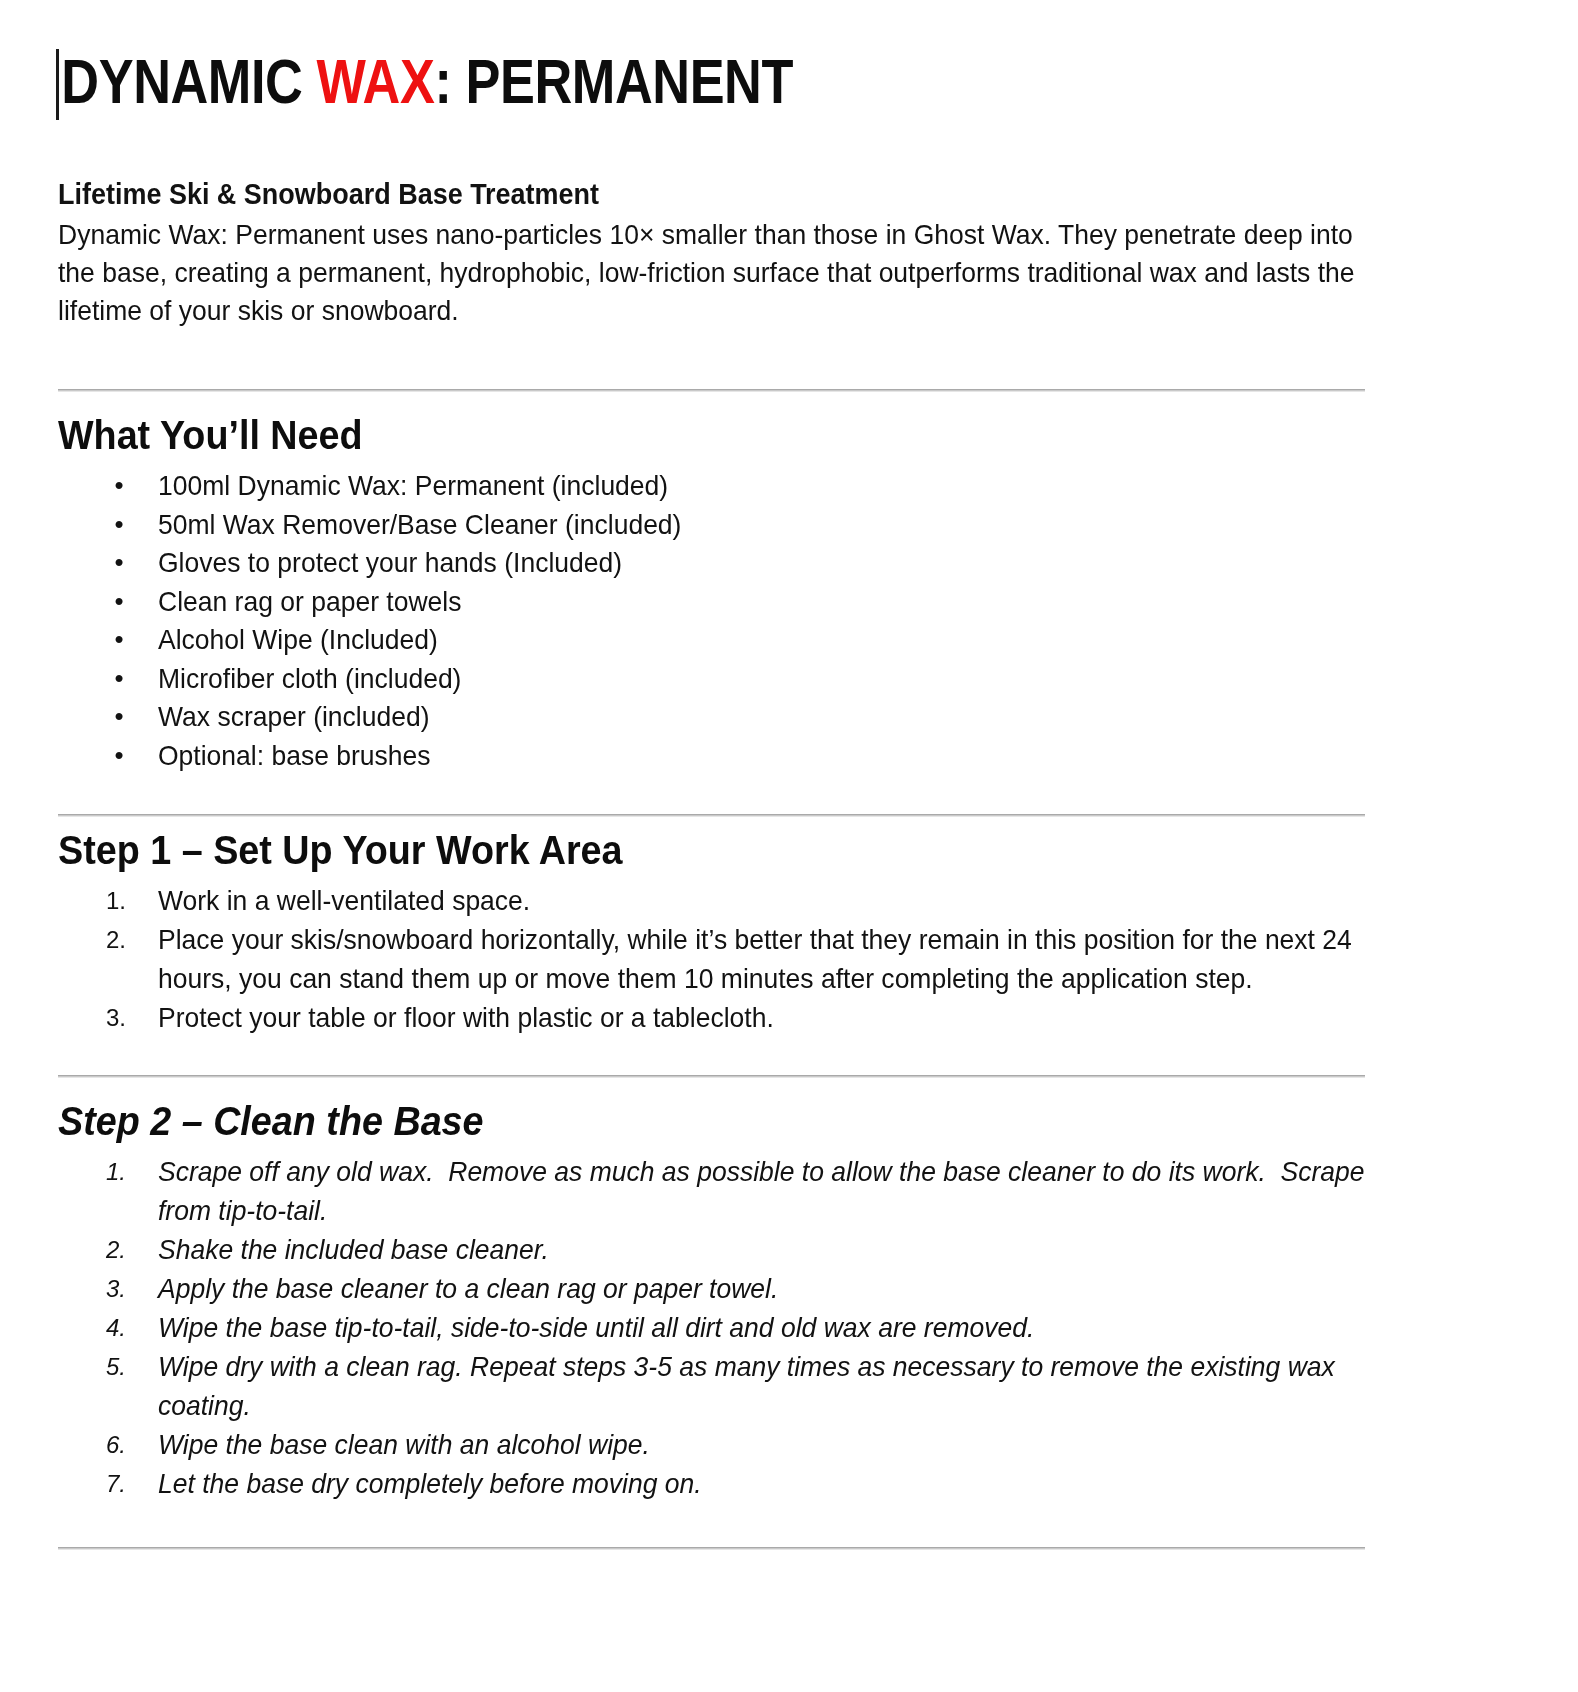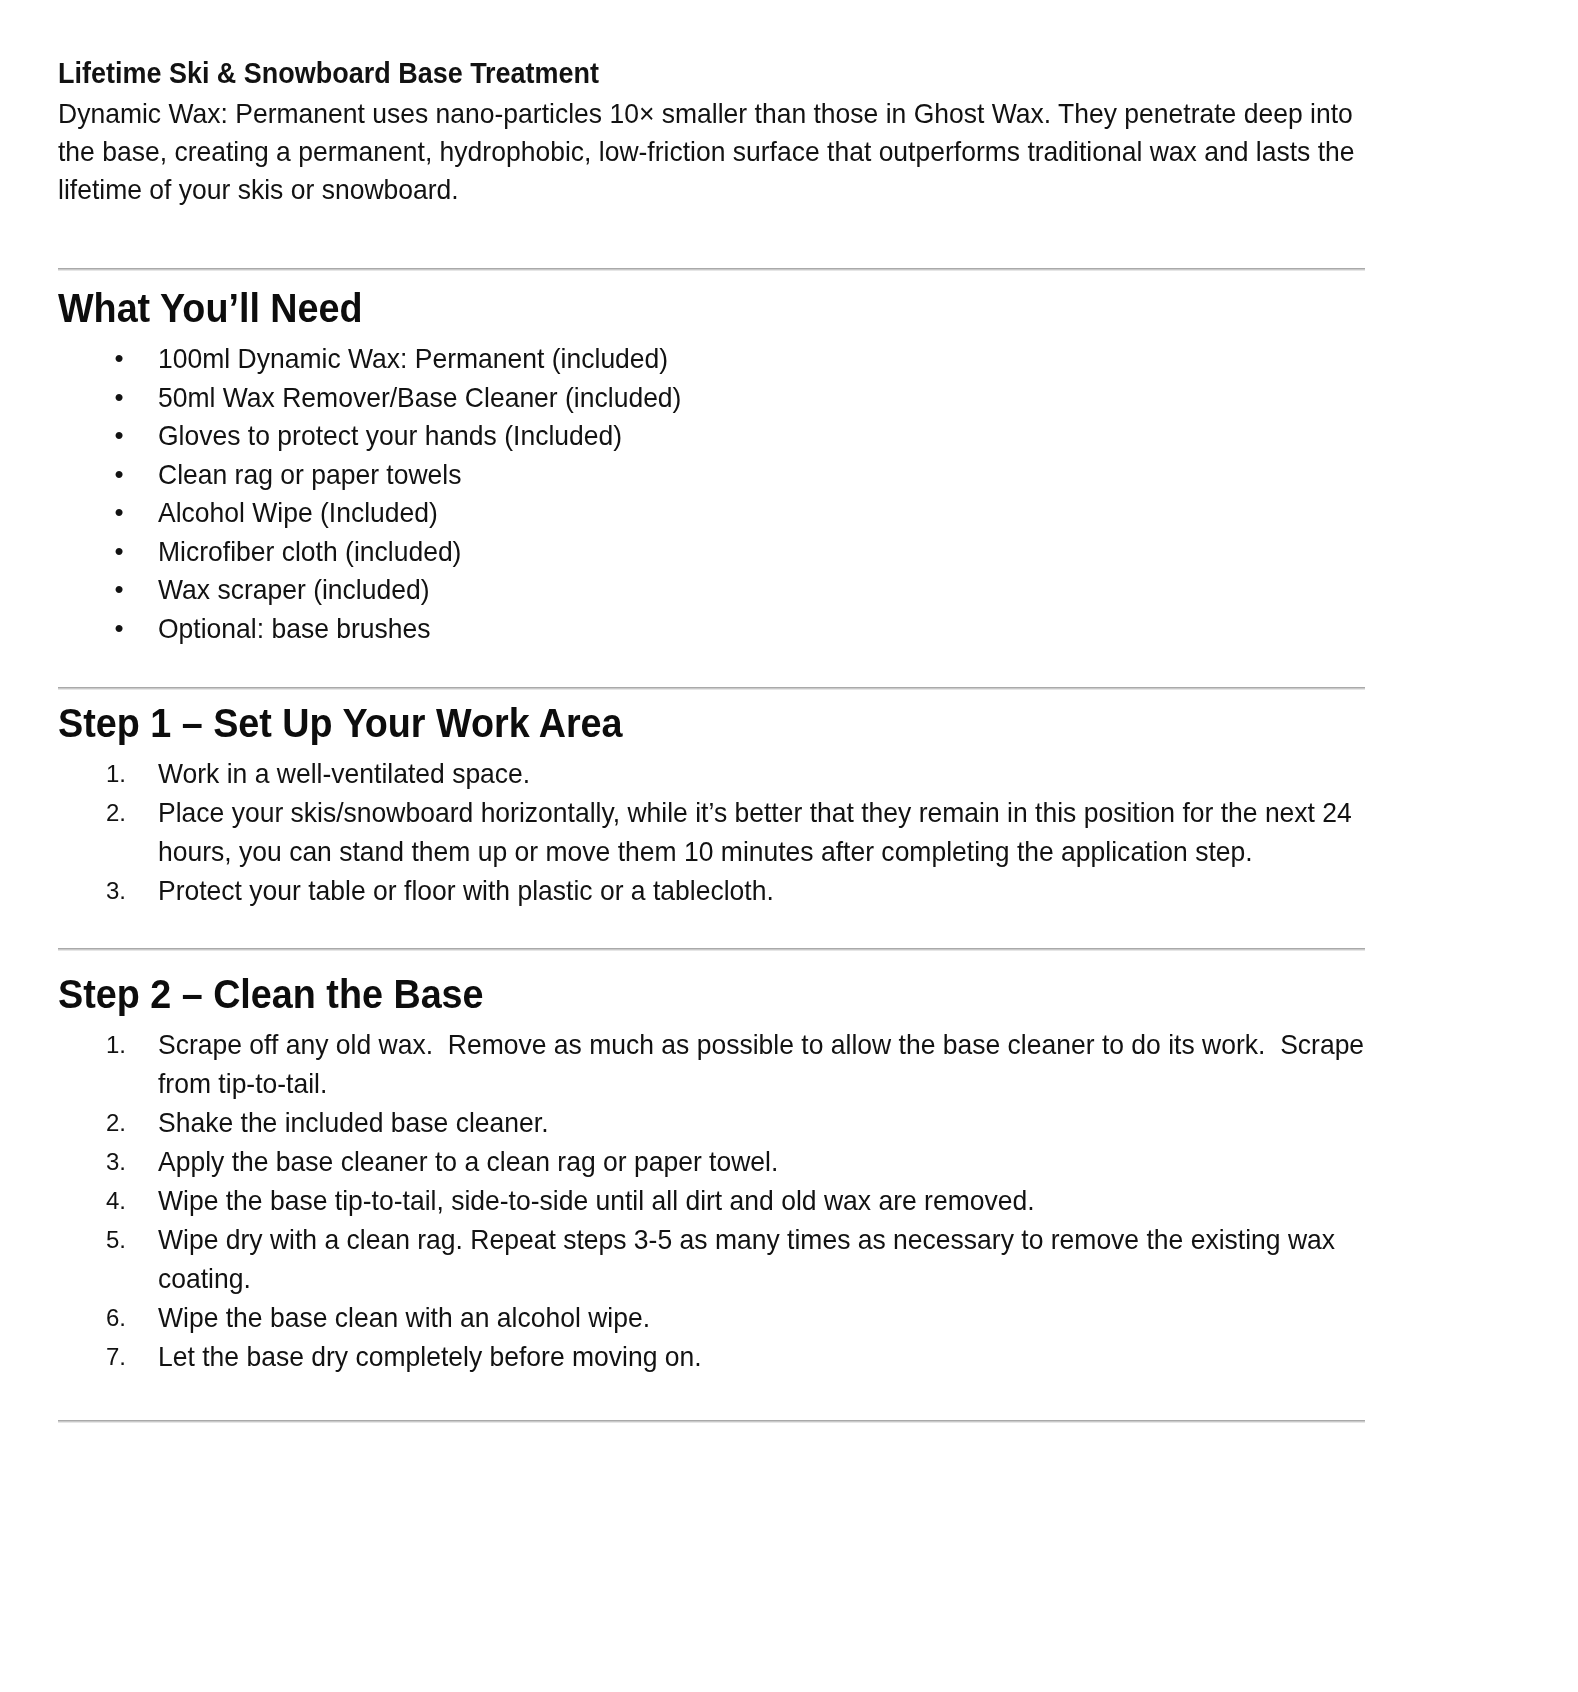--- a/index.html
+++ b/index.html
@@ -144,30 +144,34 @@
   ol.steps li { line-height: 39px; }
   ol.steps li .txt { width: 1330px; }
 
   .spacer-lg { height: 60px; }
 </style>
 </head>
 <body>
 
 <div class="page">
 
+  <div class="title-wrap">
+    <div class="caret"></div>
+    <h1 class="doc-title"><span>DYNAMIC </span><span class="accent">WAX</span><span>: PERMANENT</span></h1>
+  </div>
 
   <div class="intro">
     <p class="intro-head">Lifetime Ski &amp; Snowboard Base Treatment</p>
     <p class="intro-body">Dynamic Wax: Permanent uses nano-particles 10× smaller than those in Ghost Wax. They penetrate deep into the base, creating a permanent, hydrophobic, low-friction surface that outperforms traditional wax and lasts the lifetime of your skis or snowboard.</p>
   </div>
 
   <div class="spacer-lg"></div>
 
   <div class="divider"></div>
-  <div class="section" style="margin-top:12px;">
+  <div class="section" style="margin-top:18px;">
     <h2 class="section-title">What You’ll Need</h2>
     <ul class="items">
       <li>
           <span class="marker">•</span>
           <span class="txt">100ml Dynamic Wax: Permanent (included)</span>
         </li>
       <li>
           <span class="marker">•</span>
           <span class="txt">50ml Wax Remover/Base Cleaner (included)</span>
         </li>
@@ -215,21 +219,21 @@
       <li>
           <span class="marker">3.</span>
           <span class="txt">Protect your table or floor with plastic or a tablecloth.</span>
         </li>
     </ol>
   </div>
 
   <div style="height:38px"></div>
 
   <div class="divider"></div>
-  <div class="section" style="margin-top:18px;">
+  <div class="section" style="margin-top:18px;font-style:italic;">
     <h2 class="section-title">Step 2 – Clean the Base</h2>
     <ol class="steps">
       <li>
           <span class="marker">1.</span>
           <span class="txt">Scrape off any old wax.  Remove as much as possible to allow the base cleaner to do its work.  Scrape from tip-to-tail.</span>
         </li>
       <li>
           <span class="marker">2.</span>
           <span class="txt">Shake the included base cleaner.</span>
         </li>

